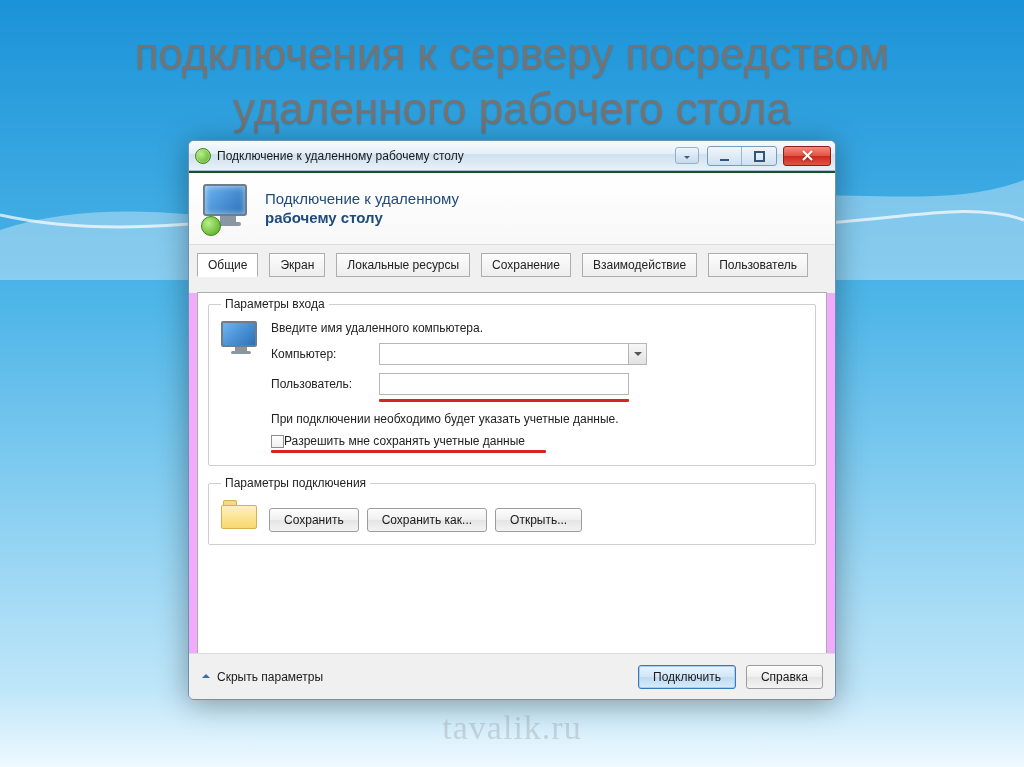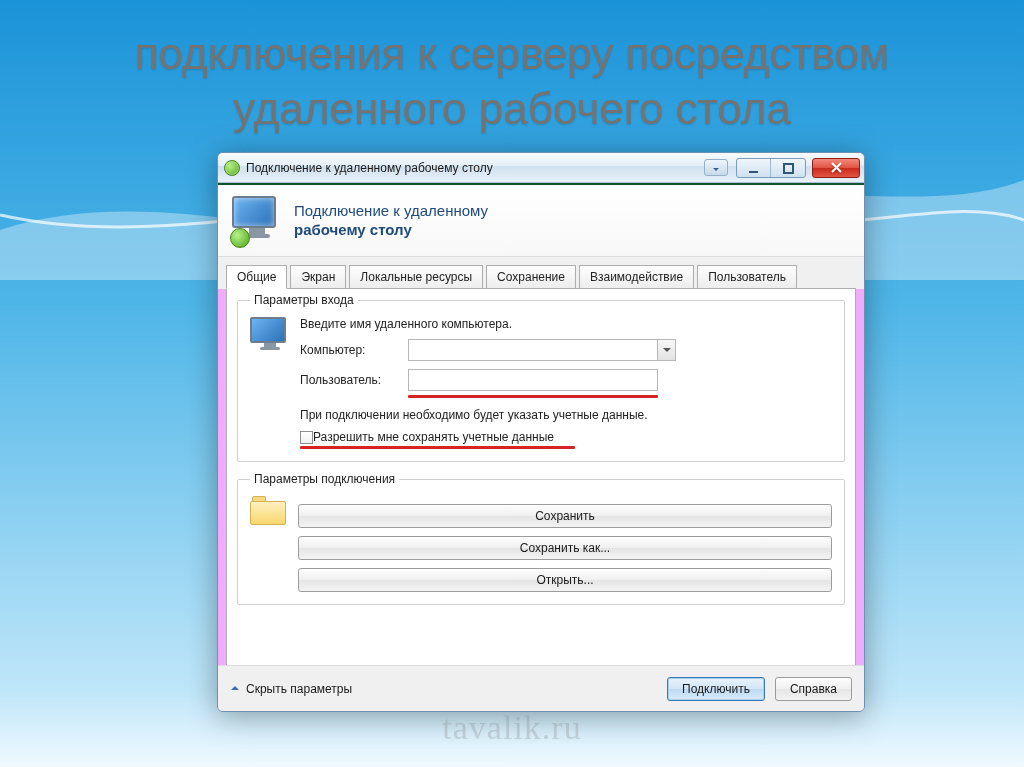--- a/index.html
+++ b/index.html
@@ -14,28 +14,27 @@
     pointer-events: none;
   }
   .slide-title {
     text-align: center; font-size: 44px; line-height: 1.25;
     color: #737373; padding: 26px 40px 8px;
     font-weight: 400;
     text-shadow: 0 1px 2px rgba(0,0,0,0.15);
   }
   
   .win {
-    position: absolute; left: 188px; top: 152px;
+    position: absolute; left: 188px; top: 140px;
     width: 648px; height: 560px;
     background: #f0f0f0;
     border: 1px solid #6c91b1;
     border-radius: 6px;
     box-shadow: 0 4px 30px rgba(0,0,0,0.35);
     overflow: hidden;
-    margin-left: 29px;
   }
   .titlebar {
     height: 30px;
     background: linear-gradient(180deg, #f7fbfe 0%, #e4eef8 45%, #cfe0ee 46%, #e8f1f8 100%);
     border-bottom: 1px solid #a9c0d6;
     display: flex; align-items: center;
     padding: 0 6px;
     font-size: 12px; color: #1a1a1a;
   }
   .titlebar .rdp-ico { width:16px; height:16px; margin-right:6px; border-radius:50%;
@@ -82,21 +81,21 @@
   .monitor .stand { width:16px; height:6px; background:#8a97a3; margin:0 auto;}
   .monitor .base { width:26px; height:4px; background:#8a97a3; margin:0 auto; border-radius:2px;}
   .monitor .badge{position:absolute; left:-2px; bottom:-2px; width:20px; height:20px; border-radius:50%;
     background: radial-gradient(circle at 35% 35%, #b7f08a, #4ea516);
     border:1px solid #3e8712;
   }
   .rdp-header .txt { font-size:15px; color:#1e4b7b; line-height:1.25;}
   .rdp-header .txt b{ font-weight:700; }
 
   
-  .tabs { display:flex; align-items:flex-start; padding:8px 8px 0; gap:4px; background:#f0f0f0;}
+  .tabs { display:flex; align-items:flex-start; padding:8px 8px 16px; gap:12px; background:#f0f0f0;}
   .tab {
     padding:4px 10px; font-size:12px; border:1px solid #adadad;
     background:linear-gradient(180deg,#fdfdfd,#ededed);
     position:relative; margin-right:-1px; color:#222;
   }
   .tab.active{
     background:#fff; border-bottom:1px solid #fff; z-index:2;
   }
   .tabwrap { margin:0 8px 8px; border:1px solid #adadad; background:#fff;
     position:relative; top:-1px; padding:4px 10px 12px; height: 394px;
@@ -120,21 +119,21 @@
   .combo .arrow svg{width:8px;height:8px;fill:#555}
   .underline-red{ height:3px; background:#d62323; margin-top:-4px; margin-left:108px; width:250px; border-radius:1px;}
   .check { display:flex; align-items:center; font-size:12px; margin-top:8px;}
   .check .box{ width:13px; height:13px; border:1px solid #8e8e8e; background:linear-gradient(180deg,#fff,#f0f0f0);}
   .underline-red.wide{ margin-left:0; width:275px; margin-top:2px;}
 
   .folder-ico{ width:38px; height:30px; flex:0 0 38px; position:relative;}
   .folder-ico .tab{position:absolute;left:2px;top:0;width:14px;height:6px;background:#f6d884;border:1px solid #d6b053;border-bottom:none;border-radius:2px 2px 0 0;padding:0}
   .folder-ico .body{position:absolute;left:0;top:5px;width:36px;height:24px;background:linear-gradient(180deg,#fff0c0,#f8d86e);border:1px solid #d6b053;border-radius:2px}
 
-  .btnrow { display:flex; gap:8px; margin-top:8px;flex-direction:column;}
+  .btnrow { display:flex; gap:8px; margin-top:8px;}
   .wbtn {
     height:24px; padding:0 14px; font-size:12px;
     border:1px solid #9c9c9c; border-radius:3px; color:#1a1a1a;
     background:linear-gradient(180deg,#fdfdfd 0%, #f0f0f0 48%, #e4e4e4 49%, #f3f3f3 100%);
     display:flex;align-items:center;justify-content:center;
     box-shadow: 0 1px 0 rgba(255,255,255,0.7) inset;
   }
 
   .footer {
     position:absolute; left:0; right:0; bottom:0; height:46px;

